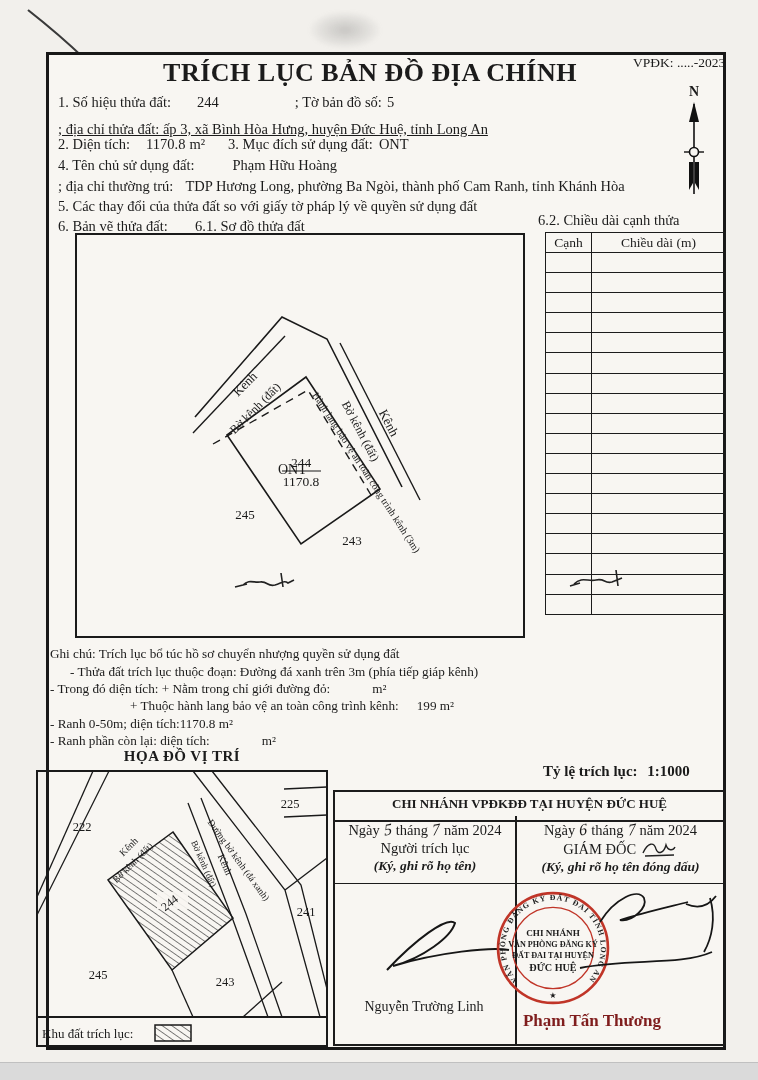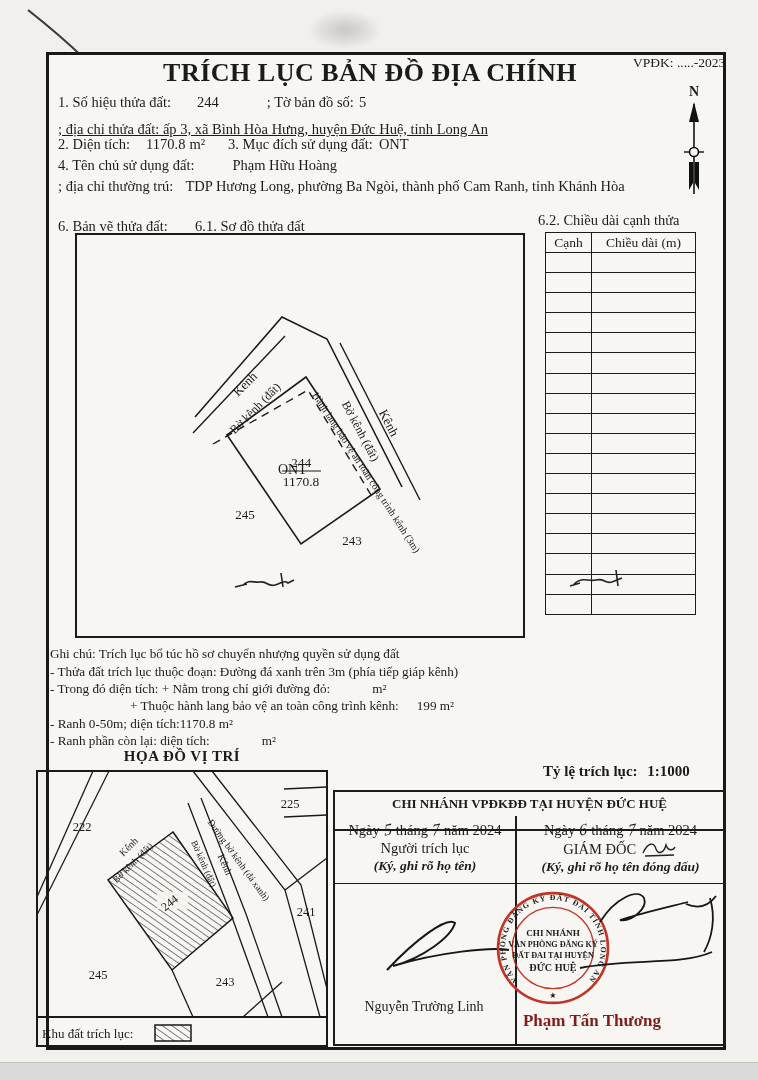--- a/index.html
+++ b/index.html
@@ -6,28 +6,28 @@
   .page{position:relative;width:758px;height:1080px;background:#f2f0ec;overflow:hidden;
         font-family:"Liberation Serif", serif;color:#1b1b1b;}
   .frame{position:absolute;left:46px;top:52px;width:680px;height:998px;box-sizing:border-box;
          border:3px solid #181818;background:#f8f6f2;}
   .abs{position:absolute;white-space:nowrap;}
   .b{font-weight:normal;}
   .doc-title{font-size:26px;font-weight:bold;letter-spacing:.5px;text-align:center;}
   .fline{font-size:14.5px;}
   .notes{font-size:13.2px;}
   .hw{display:inline-block;font-style:italic;font-size:16px;transform:rotate(-12deg) skewX(-8deg);margin:0 4px;}
-  table.sides{border-collapse:collapse;table-layout:fixed;width:151px;background:transparent;}
+  table.sides{border-collapse:collapse;table-layout:fixed;width:181px;background:transparent;}
   table.sides th, table.sides td{border:1.5px solid #1c1c1c;font-weight:normal;font-size:13.5px;
       text-align:center;padding:0;height:19.1px;}
   table.sides th{height:19px;}
   .sigbox{position:absolute;left:333px;top:790px;width:393px;height:256px;box-sizing:border-box;
           border:2px solid #1c1c1c;}
   .sigbox .office{border-bottom:2px solid #1c1c1c;text-align:center;font-weight:bold;font-size:13px;
-          padding:4px 0 17px 0;}
+          padding:4px 0 8px 0;}
   .cols{position:absolute;left:0;top:24px;bottom:0;right:0;display:flex;}
   .colL{width:180px;box-sizing:border-box;text-align:center;}
   .colR{flex:1;border-left:2px solid #1c1c1c;box-sizing:border-box;text-align:center;position:relative;}
   .midrule{position:absolute;left:0;right:0;top:91px;border-top:1.5px solid #1c1c1c;}
   .dateline{font-size:14.5px;margin-top:5px;}
   .role{font-size:14.5px;margin-top:1px;}
   .signnote{font-size:13.5px;font-weight:bold;font-style:italic;margin-top:1px;}
   .signer-left{position:absolute;left:349px;top:999px;width:150px;text-align:center;font-size:14px;}
   .signer-right{position:absolute;left:517px;top:1011px;width:150px;text-align:center;font-size:17px;
           font-weight:bold;color:#7f1d1d;}
@@ -59,32 +59,33 @@
     <text x="29" y="14" font-size="14" font-weight="bold" text-anchor="middle">N</text>
     <line x1="29" y1="22" x2="29" y2="112" stroke="#111" stroke-width="1.6"></line>
     <polygon points="24,40 29,20 34,40" fill="#111"></polygon>
     <line x1="19" y1="70" x2="39" y2="70" stroke="#111" stroke-width="1.4"></line>
     <circle cx="29" cy="70" r="4.5" fill="#f8f6f2" stroke="#111" stroke-width="1.6"></circle>
     <path d="M24,80 L24,108 L28,101 L28,80 Z" fill="#111"></path>
     <path d="M30,80 L30,101 L34,108 L34,80 Z" fill="#111"></path>
   </svg>
 
   <div class="abs fline" style="left:58px;top:94px;">
-    <span>1. Số hiệu thửa đất:</span><span class="b" style="margin-left:26px;">244</span><span style="margin-left:48px;">; Tờ bản đồ số:</span><span class="b" style="margin-left:5px;">5</span>
+    <span>1. Số hiệu thửa đất:</span><span class="b" style="margin-left:26px;">244</span><span style="margin-left:76px;">; Tờ bản đồ số:</span><span class="b" style="margin-left:5px;">5</span>
   </div>
   <div class="abs fline" style="left:58px;top:121px;text-decoration:underline;">; địa chỉ thửa đất: ấp 3, xã Bình Hòa Hưng, huyện Đức Huệ, tỉnh Long An</div>
   <div class="abs fline" style="left:58px;top:136px;">
     <span>2. Diện tích:</span><span class="b" style="margin-left:16px;">1170.8</span><span style="margin-left:4px;">m²</span><span style="margin-left:23px;">3. Mục đích sử dụng đất:</span><span class="b" style="margin-left:6px;">ONT</span>
   </div>
   <div class="abs fline" style="left:58px;top:157px;">
     <span>4. Tên chủ sử dụng đất:</span><span class="b" style="margin-left:38px;">Phạm Hữu Hoàng</span>
   </div>
   <div class="abs fline" style="left:58px;top:178px;">
     <span>; địa chỉ thường trú:</span><span style="margin-left:12px;">TDP Hương Long, phường Ba Ngòi, thành phố Cam Ranh, tỉnh Khánh Hòa</span>
   </div>
+  <div class="abs fline" style="left:58px;top:198px;">5. Các thay đổi của thửa đất so với giấy tờ pháp lý về quyền sử dụng đất</div>
   <div class="abs fline" style="left:0;top:218px;width:758px;">
     <span class="abs" style="left:58px;top:0;">6. Bản vẽ thửa đất:</span>
     <span class="abs" style="left:195px;top:0;">6.1. Sơ đồ thửa đất</span>
     <span class="abs" style="left:538px;top:-6px;">6.2. Chiều dài cạnh thửa</span>
   </div>
 
   <svg class="abs" style="left:75px;top:233px;" width="450" height="405">
     <rect x="1" y="1" width="448" height="403" fill="none" stroke="#1a1a1a" stroke-width="2"></rect>
 
     <polyline points="120,184 207,84 252,106 327,254" fill="none" stroke="#1a1a1a" stroke-width="1.6"></polyline>
@@ -190,21 +191,21 @@
           <td></td>
           <td></td>
         </tr>
       </tbody>
   </table>
   <svg class="abs" style="left:568px;top:562px;" width="75" height="34">
     <path d="M6,22 c8,-8 14,-2 22,-4 c9,-2 8,4 16,2 l10,-4 M48,8 l2,16 M2,24 l10,-3" stroke="#222" stroke-width="1.6" fill="none"></path>
   </svg>
 
   <div class="abs notes" style="left:50px;top:646px;">Ghi chú: Trích lục bổ túc hồ sơ chuyển nhượng quyền sử dụng đất</div>
-  <div class="abs notes" style="left:50px;top:664px;">- Thửa đất trích lục thuộc đoạn: Đường đá xanh trên 3m (phía tiếp giáp kênh)</div>
+  <div class="abs notes" style="left:50px;top:664px;padding-left:20px;">- Thửa đất trích lục thuộc đoạn: Đường đá xanh trên 3m (phía tiếp giáp kênh)</div>
   <div class="abs notes" style="left:50px;top:681px;text-align:right;">
     <span>- Trong đó diện tích: + Nằm trong chỉ giới đường đỏ:</span><span style="margin-left:42px;">m²</span>
   </div>
   <div class="abs notes" style="left:130px;top:698px;">
     <span>+ Thuộc hành lang bảo vệ an toàn công trình kênh:</span><span style="margin-left:18px;">199 m²</span>
   </div>
   <div class="abs notes" style="left:50px;top:716px;">- Ranh 0-50m; diện tích:1170.8 m²</div>
   <div class="abs map-title" style="left:36px;top:748px;width:292px;text-align:center;">HỌA ĐỒ VỊ TRÍ</div>
 
   <div class="abs notes" style="left:50px;top:733px;">

